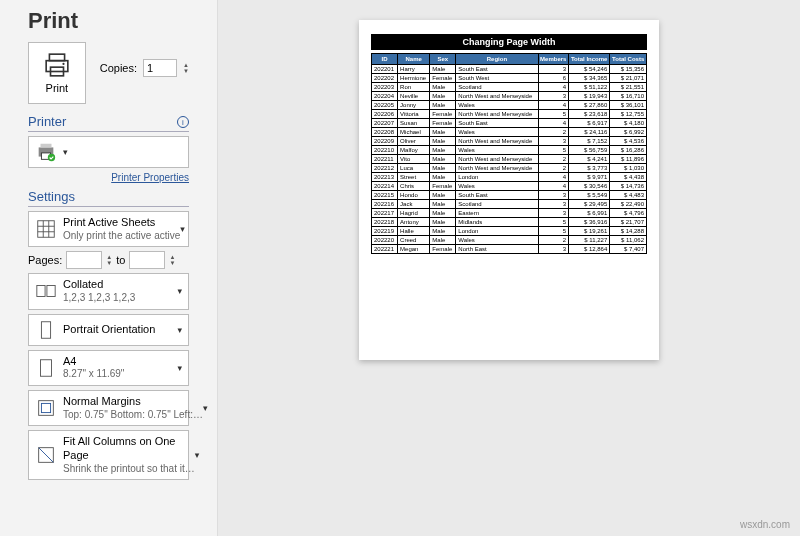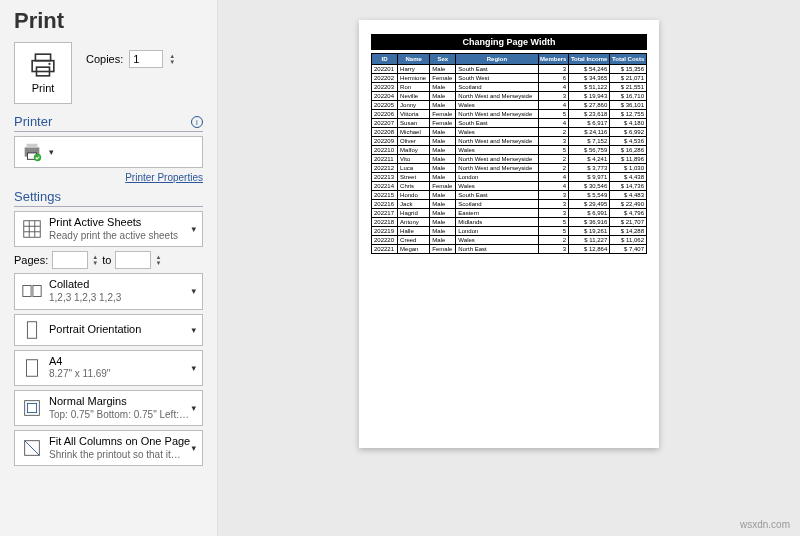--- a/index.html
+++ b/index.html
@@ -1,40 +1,40 @@
 <!DOCTYPE html>
 <html><head>
 <meta charset="utf-8">
 <style>
 * { box-sizing: border-box; margin: 0; padding: 0; font-family: "Segoe UI", Arial, sans-serif; }
 body { background: #f0f0f0; width: 800px; height: 536px; overflow: hidden; font-size: 11px; }
 .panel { display: flex; height: 100%; }
-.left { width: 218px; background: #f3f3f3; padding: 8px 14px; border-right: 1px solid #ddd; }
+.left { width: 218px; background: #f3f3f3; padding: 8px 28px; border-right: 1px solid #ddd; }
 .right { flex: 1; background: #eaeaea; display: flex; align-items: flex-start; justify-content: center; padding: 20px; position: relative; }
 h1 { font-size: 22px; font-weight: 600; color: #333; margin-bottom: 8px; }
 .print-row { display: flex; align-items: flex-start; gap: 14px; margin-bottom: 10px; }
 .print-btn { width: 58px; height: 62px; border: 1px solid #bbb; background: #fff; display: flex; flex-direction: column; align-items: center; justify-content: center; gap: 4px; cursor: pointer; }
 .print-btn svg { width: 26px; height: 26px; }
 .print-btn span { font-size: 11px; }
-.copies { display: flex; align-items: center; gap: 6px; font-size: 11px; margin-top: 8px; }
+.copies { display: flex; align-items: center; gap: 6px; font-size: 11px; margin-top: 17px; }
 .copies input { width: 34px; height: 18px; border: 1px solid #bbb; font-size: 11px; padding: 0 3px; background:#fff; }
 .spin { display:flex; flex-direction:column; font-size:6px; line-height:6px; color:#555; }
 .spin span { cursor:pointer; }
 .sect-title { font-size: 13px; color: #2b579a; margin: 6px 0 4px; border-bottom:1px solid #aab; padding-bottom:2px; display:flex; justify-content:space-between; align-items:center;gap:12px; }
 .sect-title .info { width:12px; height:12px; border:1px solid #2b579a; border-radius:50%; font-size:8px; color:#2b579a; text-align:center; line-height:11px; }
 .dd { border:1px solid #bbb; background:#fff; display:flex; align-items:center; padding:4px 6px; margin-bottom:4px; cursor:pointer; position:relative; }
 .dd .ico { width:22px; height:22px; margin-right:6px; flex-shrink:0; display:flex; align-items:center; justify-content:center; }
 .dd .txt { flex:1; line-height:1.25; }
 .dd .txt .t1 { font-size:11px; }
 .dd .txt .t2 { font-size:10px; color:#666; white-space:nowrap; overflow:hidden; text-overflow:ellipsis; }
 .dd .chev { font-size:9px; color:#333; }
 .link { text-align:right; font-size:10px; color:#2b579a; text-decoration:underline; cursor:pointer; margin:2px 0 6px; }
 .pages-row { display:flex; align-items:center; gap:4px; font-size:11px; margin-bottom:4px; }
 .pages-row input { width:36px; height:18px; border:1px solid #bbb; background:#fff; }
-.sheet { width:300px; height:428px; background:#fff; box-shadow:0 2px 6px rgba(0,0,0,0.25); padding:14px 12px; }
+.sheet { width:300px; height:340px; background:#fff; box-shadow:0 2px 6px rgba(0,0,0,0.25); padding:14px 12px; }
 .sheet-title { background:#000; color:#fff; text-align:center; font-size:9px; font-weight:600; padding:3px 0; margin-bottom:3px; }
 table { width:100%; border-collapse:collapse; font-size:6px; }
 th { background:#3a6ea5; color:#fff; font-weight:600; padding:2px 1px; border:1px solid #000; }
 td { border:1px solid #000; padding:1px 2px; white-space:nowrap; }
 td.num { text-align:right; }
 td.c { text-align:left; }
 .watermark { position:absolute; bottom:6px; right:10px; font-size:10px; color:#999; }
 .printer-ico svg { width:22px; height:22px; }
 </style>
 </head>
@@ -89,21 +89,21 @@
         <svg viewBox="0 0 24 24">
             <rect x="3" y="3" width="18" height="18" fill="none" stroke="#555"></rect>
             <line x1="3" y1="9" x2="21" y2="9" stroke="#555"></line>
             <line x1="3" y1="15" x2="21" y2="15" stroke="#555"></line>
             <line x1="9" y1="3" x2="9" y2="21" stroke="#555"></line>
             <line x1="15" y1="3" x2="15" y2="21" stroke="#555"></line>
           </svg>
       </div>
       <div class="txt">
         <div class="t1">Print Active Sheets</div>
-        <div class="t2">Ready print the active sheets</div>
+        <div class="t2">Only print the active active</div>
       </div>
       <div class="chev">▾</div>
     </div>
 
     <div class="pages-row">
       <span>Pages:</span>
       <input style="">
       <div class="spin">
           <span>▲</span>
           <span>▼</span>

